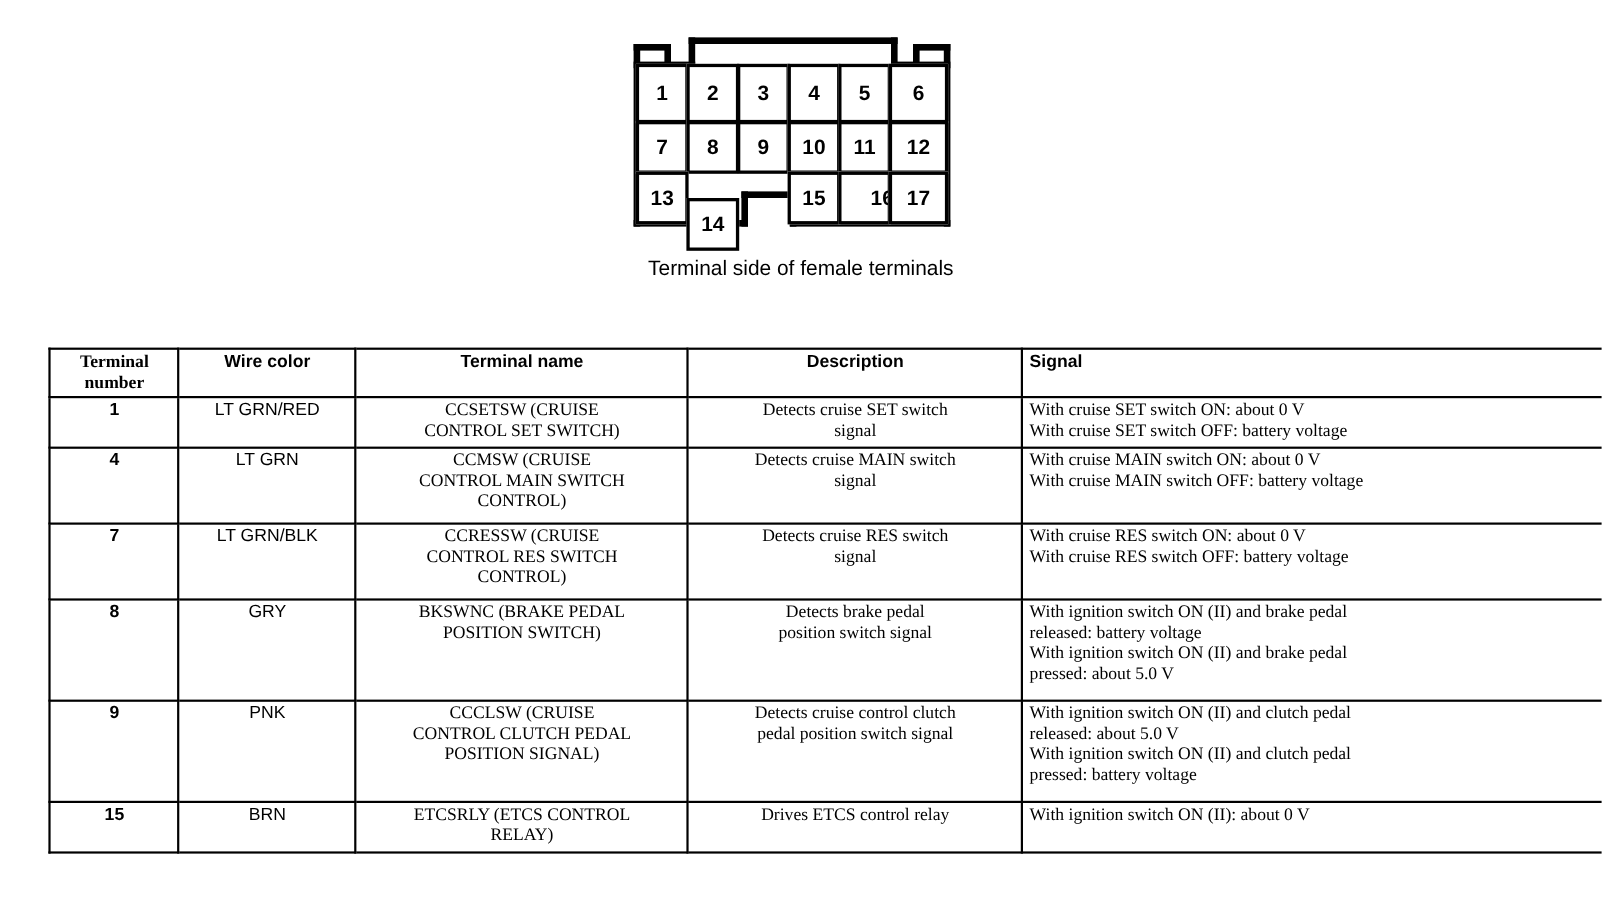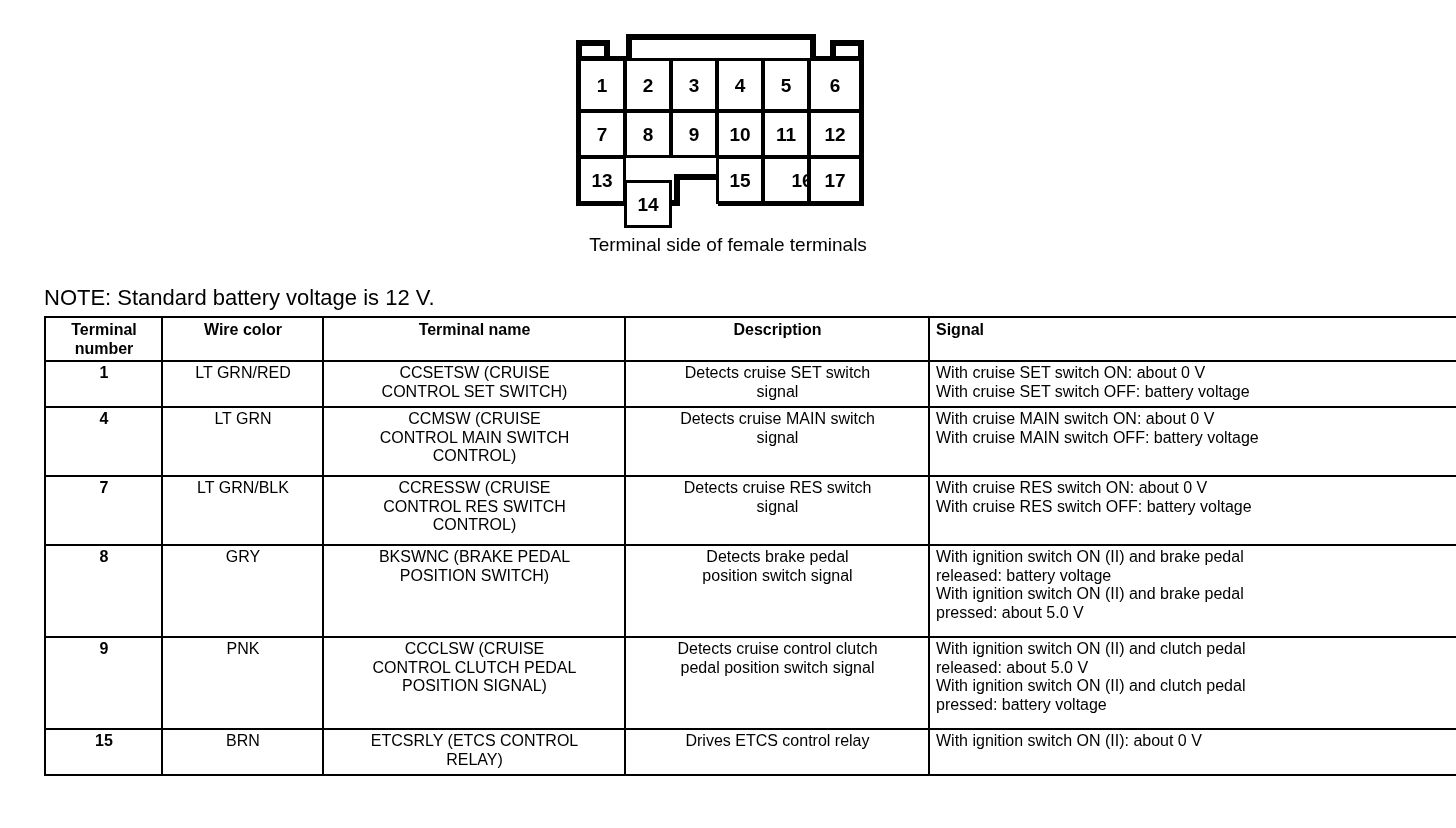--- a/index.html
+++ b/index.html
@@ -99,21 +99,21 @@
     font-weight: bold;
     font-size: 16px;
     padding-top: 3px;
   }
   #io-table .c-term  { width: 104px; text-align: center; }
   #io-table .c-wire  { width: 148px; text-align: center; }
   #io-table .c-name  { width: 289px; text-align: center; }
   #io-table .c-desc  { width: 291px; text-align: center; }
   #io-table .c-sig   { width: 536px; text-align: left; }
   #io-table tbody td.c-term { font-weight: bold; }
-  .multiline { white-space: pre-line; }
+  .multiline { white-space: pre-line; font-family: Liberation Serif, serif; }
 </style>
 </head>
 <body>
 
 <div id="connector-diagram">
   <div class="conn-shell">
 
     <div class="bar" style="left:50px; top:0px; width:190px; height:6px;"></div>
     <div class="bar" style="left:50px; top:0px; width:6px; height:28px;"></div>
     <div class="bar" style="left:234px; top:0px; width:6px; height:28px;"></div>
@@ -153,21 +153,20 @@
   <div class="cell" style="left:2px;   top:122px; width:48px; height:48px;">13</div>
   <div class="cell" style="left:48px;  top:122px; width:48px; height:48px;margin-top:24px;">14</div>
   <div class="cell" style="left:140px; top:122px; width:48px; height:48px;">15</div>
   <div class="cell" style="left:186px; top:122px; width:48px; height:48px;padding-left:32px;">16</div>
   <div class="cell" style="left:232px; top:122px; width:54px; height:48px;">17</div>
 </div>
 
 <div class="caption">Terminal side of female terminals</div>
 
 <div id="title-row">
-  <div id="note-text">NOTE: Standard battery voltage is 12 V.</div>
 </div>
 
 <table id="io-table">
   <thead>
     <tr>
       <th class="c-term multiline">Terminal
 number</th>
       <th class="c-wire">Wire color</th>
       <th class="c-name">Terminal name</th>
       <th class="c-desc">Description</th>

